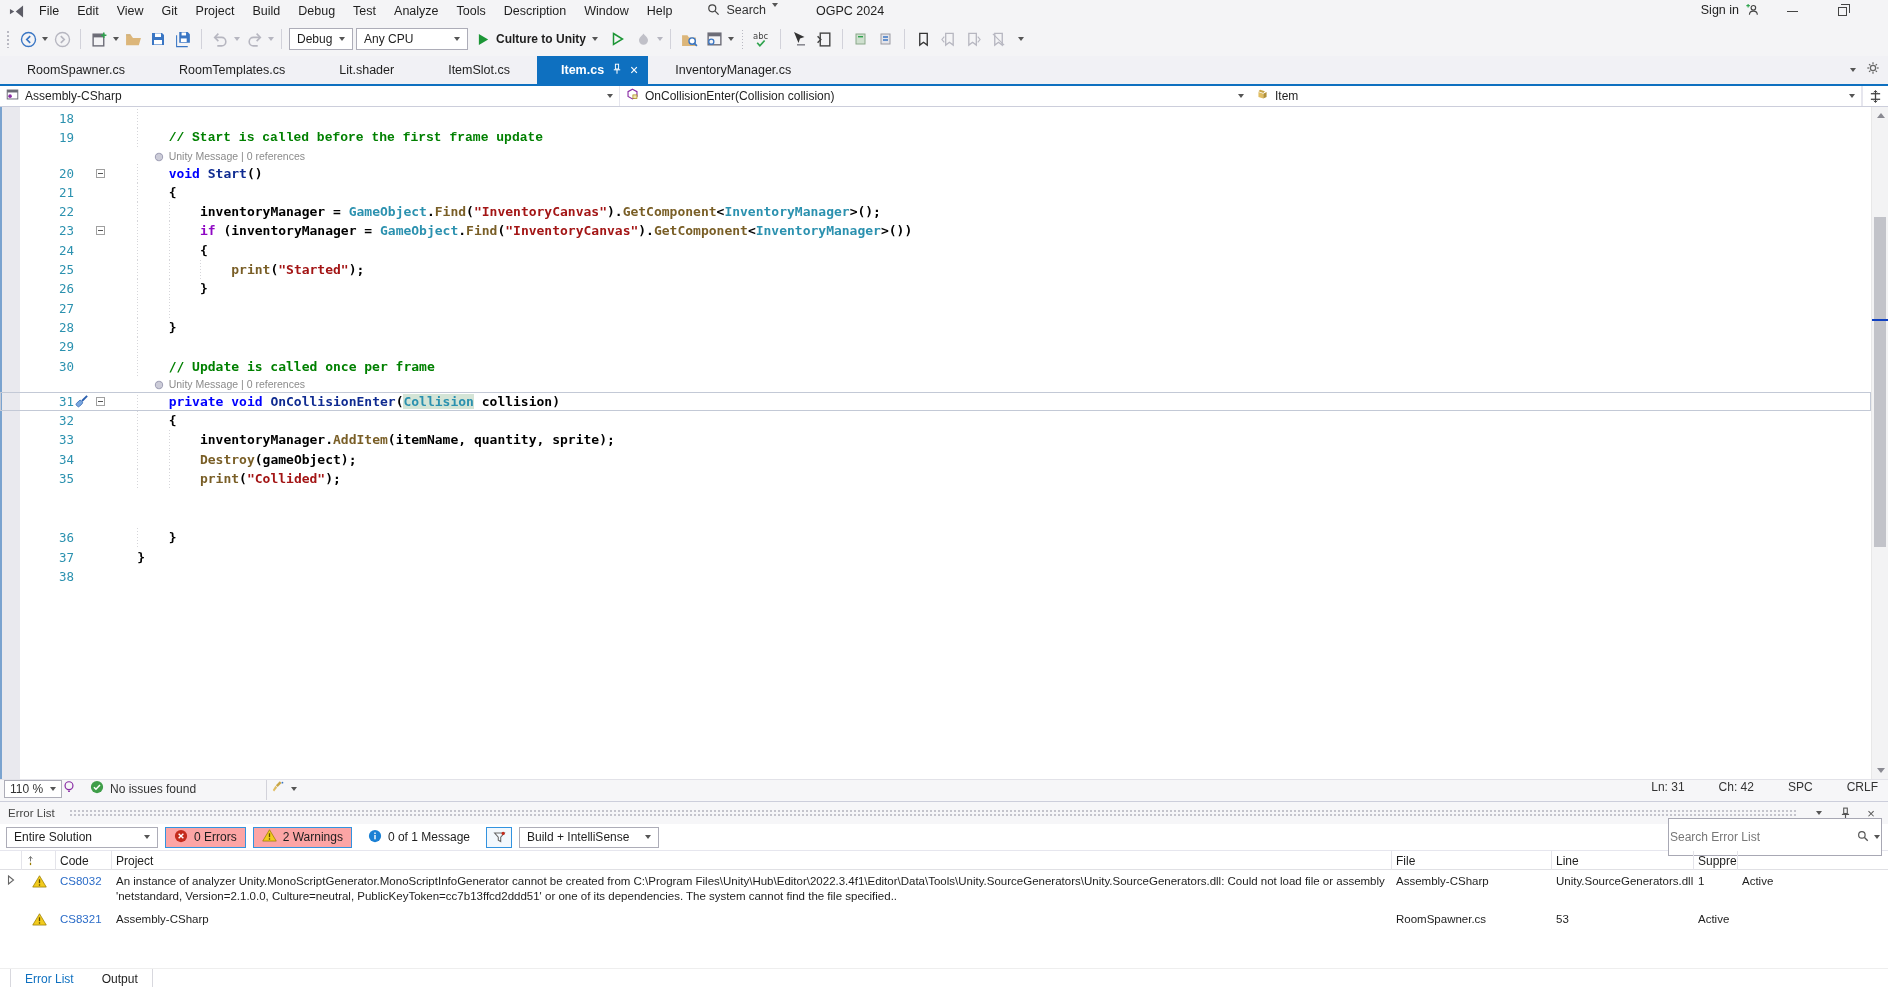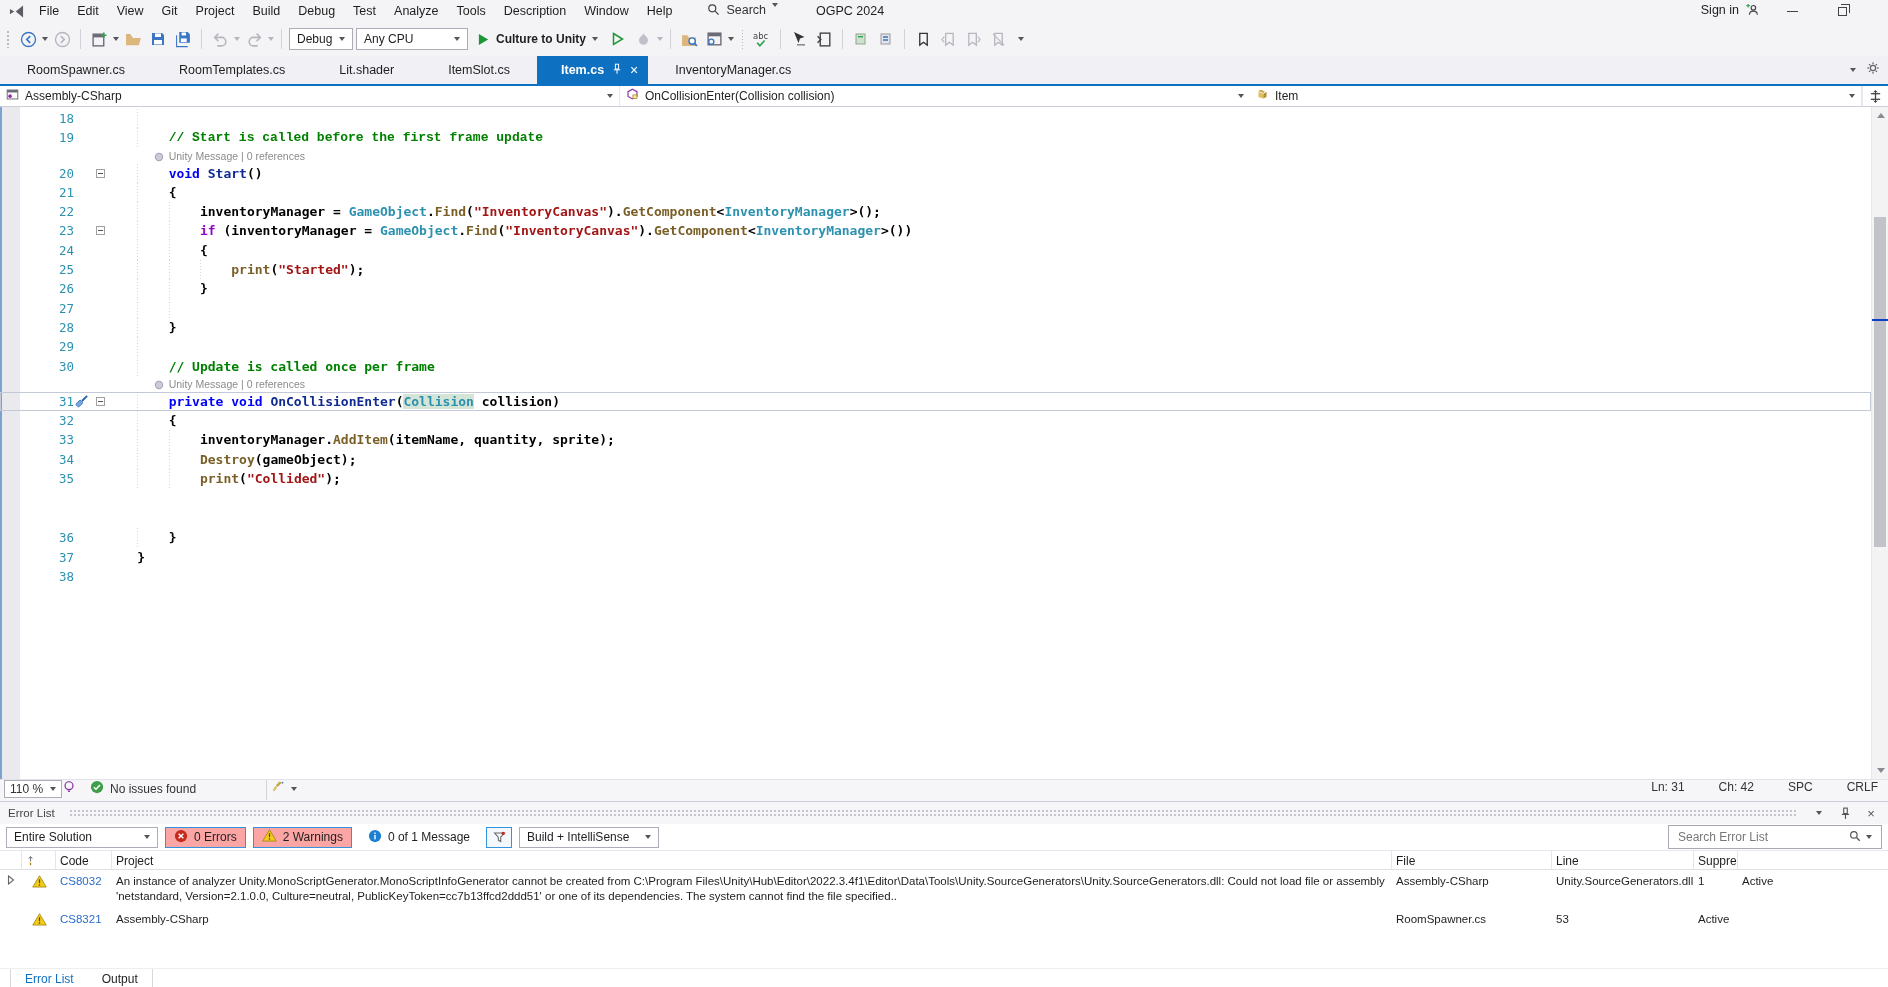--- a/index.html
+++ b/index.html
@@ -73,21 +73,21 @@
   .ss-right span{margin-left:34px}
   
   .errorlist{height:167px;border-top:1px solid #cccedb;background:#fff;display:flex;flex-direction:column}
   .el-title{height:22px;display:flex;align-items:center;padding:0 8px;font-size:11.5px;color:#444;background:#f6f6f8;gap:8px}
   .el-title .texture{flex:1;height:8px;margin:0 6px;background:radial-gradient(#c4c4cc 0.9px,transparent 0.9px);background-size:4px 4px}
   .el-title .ticon{width:18px;display:flex;justify-content:center}
   .el-toolbar{height:27px;display:flex;align-items:center;gap:7px;padding:0 6px;border-bottom:1px solid #e6e6ee;font-size:12px}
   .tgl{height:21px;display:flex;align-items:center;gap:6px;padding:0 8px;border:1px solid transparent}
   .tgl.sel{border-color:#3393df;background:#fca5a5}
   .filter-btn{width:26px;height:21px;border:1px solid #3393df;background:#f2f8fd;display:flex;align-items:center;justify-content:center}
-  .el-search{margin-left:auto;width:214px;height:24px;border:1px solid #a8a8b4;background:#fff;display:flex;align-items:center;padding:0 9px;gap:5px}
+  .el-search{margin-left:auto;width:214px;height:38px;border:1px solid #a8a8b4;background:#fff;display:flex;align-items:center;padding:0 1px;gap:5px}
   .el-search input{border:none;outline:none;flex:1;font:12px "Liberation Sans",sans-serif;color:#333;background:transparent}
   .el-search input::placeholder{color:#777}
   .el-grid{display:grid;grid-template-columns:22px 34px 56px minmax(0,1fr) 160px 142px 44px 150px;align-items:start}
   .el-header{height:19px;border-bottom:1px solid #e0e0e4;font-size:12px;color:#1e1e1e;align-items:center}
   .el-header .hc{padding:0 4px;border-right:1px solid #e4e4ea;height:19px;display:flex;align-items:center;overflow:hidden;white-space:nowrap}
   .el-rows{flex:1;overflow:hidden}
   .el-row{font-size:11.5px;padding:4px 0;color:#1e1e1e}
   .el-row .cell{padding:0 4px;line-height:1.3;white-space:nowrap;overflow:hidden}
   .el-row .desc{white-space:normal}
   .code-link{color:#2b6cc8}

